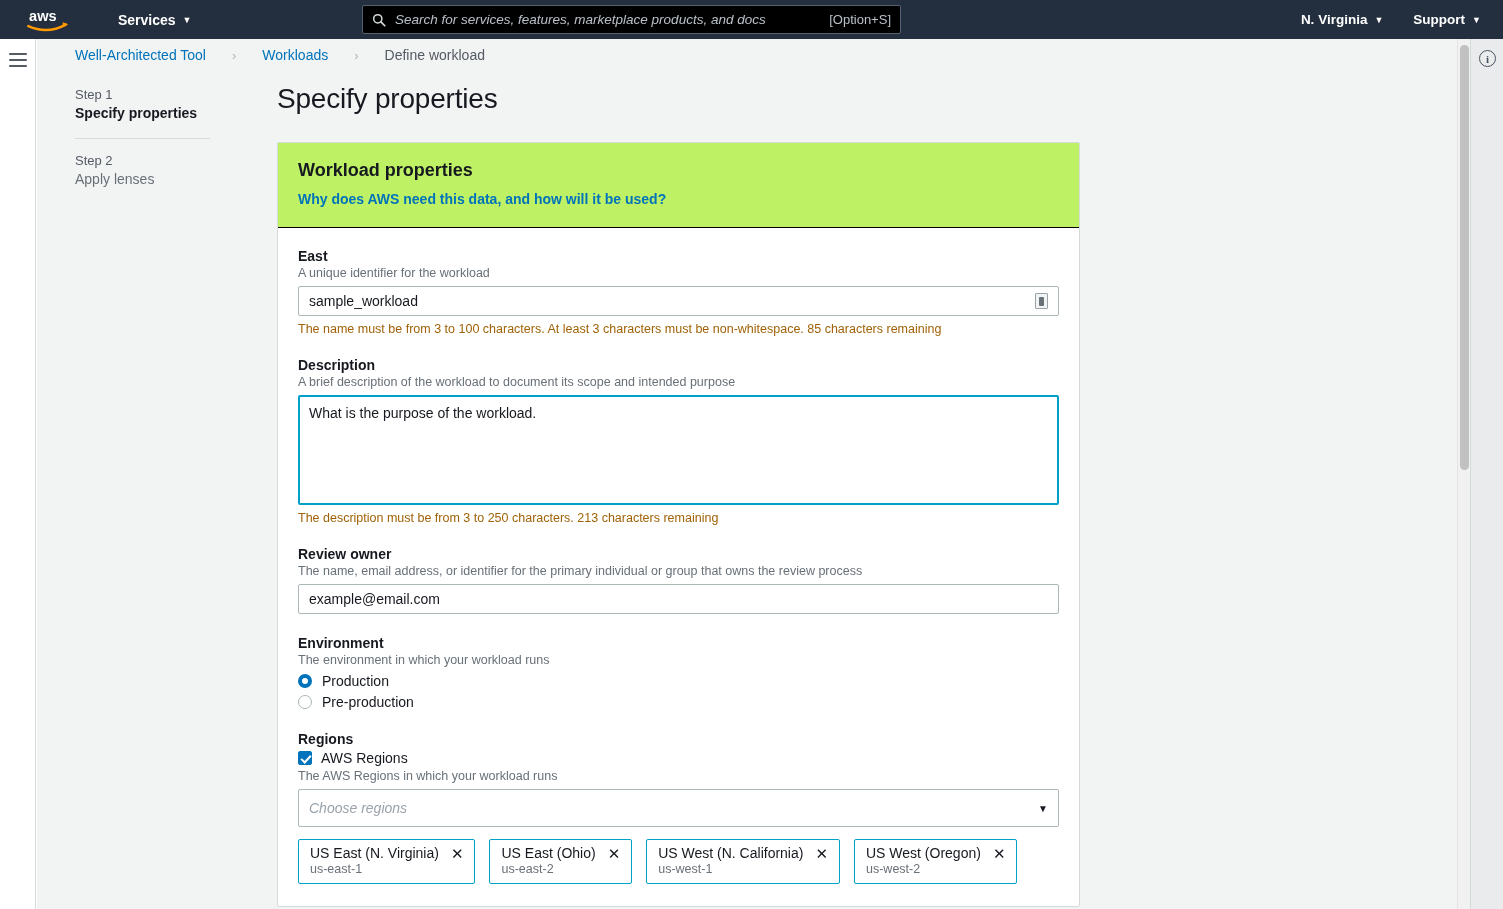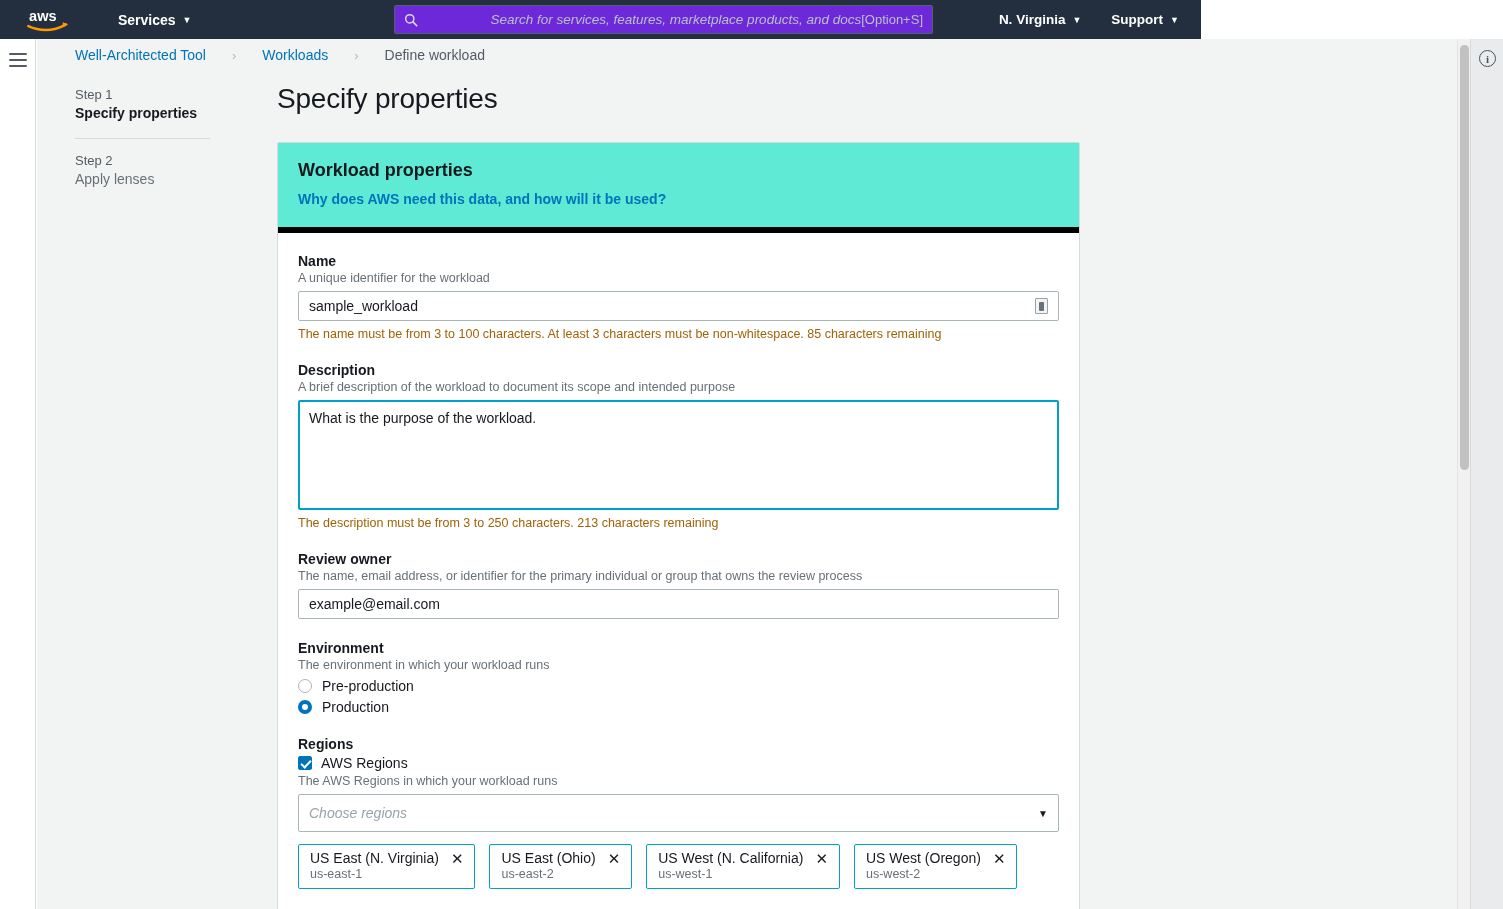--- a/index.html
+++ b/index.html
@@ -7,44 +7,42 @@
     width: 1503px; height: 909px;
     overflow: hidden;
     font-family: "Liberation Sans", sans-serif;
     background: #ffffff;
     color: #16191f;
   }
 
   
   #topnav {
     position: absolute; top: 0; left: 0;
-    width: 1201px; height: 39px;
+    width: 1503px; height: 39px;
     background: #232f3e;
     display: flex; align-items: center;
     color: #ffffff;
-    text-align: right;
   }
   .aws-logo { margin-left: 26px; width: 46px; height: 30px; display: block; }
   .nav-services {
     margin-left: 40px;
     font-size: 14px; font-weight: bold; color: #ffffff;
     display: flex; align-items: center; gap: 7px;
     cursor: pointer; padding: 4px 6px;
   }
   .caret { font-size: 9px; line-height: 1; position: relative; top: 1px; }
 
   #nav-search {
     position: absolute; left: 362px; top: 5px;
     width: 539px; height: 29px;
-    background: #6d28d9;
+    background: #000000;
     border: 1px solid #55616e;
     border-radius: 2px;
     display: flex; align-items: center;
     padding: 0 9px;
-    margin-left: 32px;
   }
   #nav-search .srch-ico { flex: 0 0 auto; margin-right: 9px; }
   #nav-search .srch-ph {
     flex: 1 1 auto;
     font-size: 13.5px; font-style: italic; color: #b9c0c8;
     white-space: nowrap; overflow: hidden;
   }
   #nav-search .srch-kbd {
     font-size: 13px; color: #b9c0c8; white-space: nowrap;
   }
@@ -118,22 +116,22 @@
 
   
   #card {
     position: absolute; left: 240px; top: 103px;
     width: 803px;
     background: #ffffff;
     border: 1px solid #d5dbdb;
     border-radius: 2px;
   }
   #card-head {
-    background: #5eead4;
-    border-bottom: 6px solid #000000;
+    background: #bef264;
+    border-bottom: 1px solid #000000;
     padding: 17px 20px 19px 20px;
   }
   .card-title { font-size: 18px; font-weight: bold; color: #16191f; margin-bottom: 9px; }
   .card-link { font-size: 14px; color: #0073bb; font-weight: bold; cursor: pointer; }
   #card-body { padding: 20px 20px 22px 20px; }
 
   
   .fgroup { margin-bottom: 21px; }
   .flabel { font-size: 14px; font-weight: bold; color: #16191f; margin-bottom: 2px; }
   .fdesc { font-size: 12.5px; color: #687078; margin-bottom: 6px; }
@@ -323,21 +321,21 @@
     <div id="card">
 
       <div id="card-head">
         <div class="card-title">Workload properties</div>
         <a class="card-link">Why does AWS need this data, and how will it be used?</a>
       </div>
 
       <div id="card-body">
 
         <div class="fgroup">
-          <div class="flabel">Name</div>
+          <div class="flabel">East</div>
           <div class="fdesc">A unique identifier for the workload</div>
           <div class="finput">
             <span class="val">sample_workload</span>
             <span class="autofill-ico">
                 <b></b>
               </span>
           </div>
           <div class="fhint">The name must be from 3 to 100 characters. At least 3 characters must be non-whitespace. 85 characters remaining</div>
         </div>
 
@@ -355,26 +353,26 @@
           <div class="fdesc">The name, email address, or identifier for the primary individual or group that owns the review process</div>
           <div class="finput">
             <span class="val">example@email.com</span>
           </div>
         </div>
 
         <div class="fgroup">
           <div class="flabel">Environment</div>
           <div class="fdesc">The environment in which your workload runs</div>
           <div class="radio-row">
+            <span class="radio on"></span>
+            <span class="radio-lbl">Production</span>
+          </div>
+          <div class="radio-row">
             <span class="radio"></span>
             <span class="radio-lbl">Pre-production</span>
-          </div>
-          <div class="radio-row">
-            <span class="radio on"></span>
-            <span class="radio-lbl">Production</span>
           </div>
         </div>
 
         <div class="fgroup" style="margin-bottom:0;">
           <div class="flabel">Regions</div>
           <div class="check-row">
             <span class="checkbox"></span>
             <span class="check-lbl">AWS Regions</span>
           </div>
           <div class="fdesc">The AWS Regions in which your workload runs</div>

